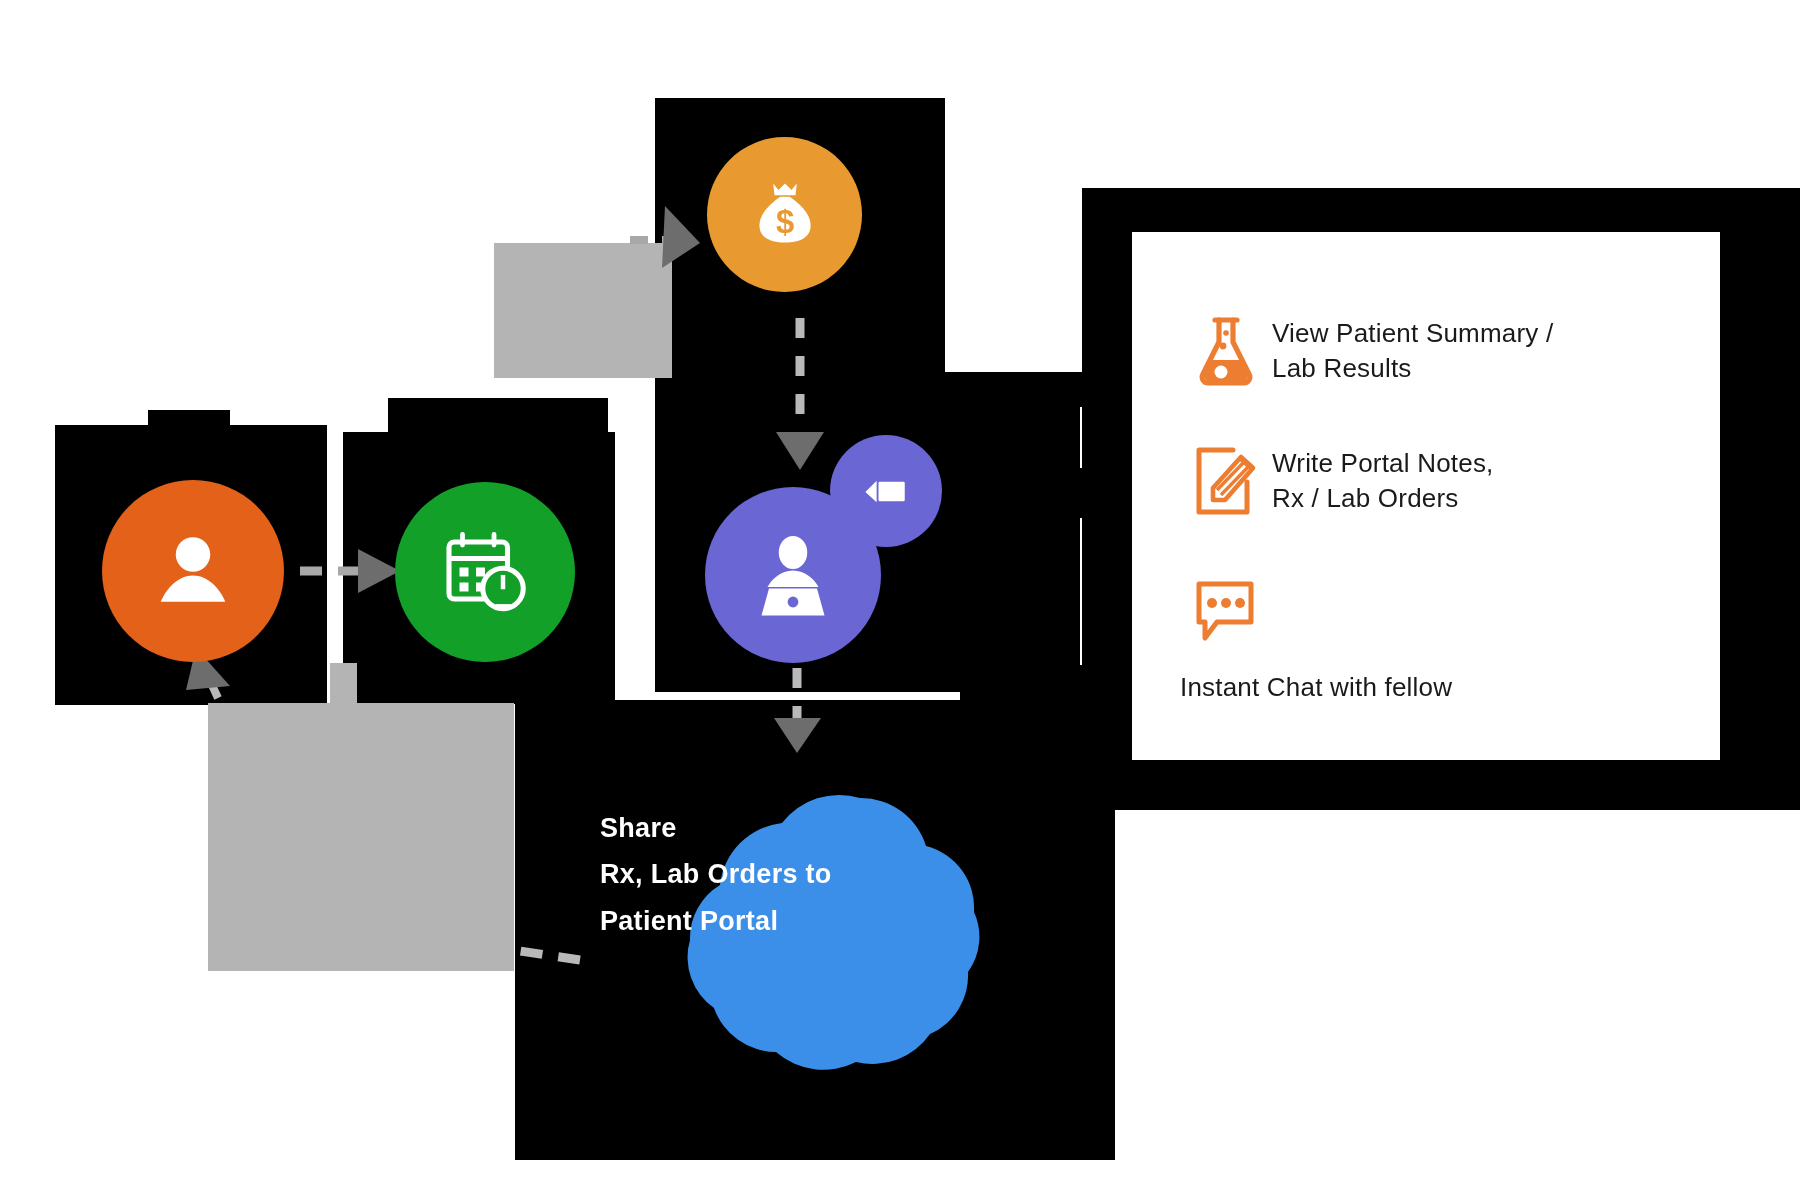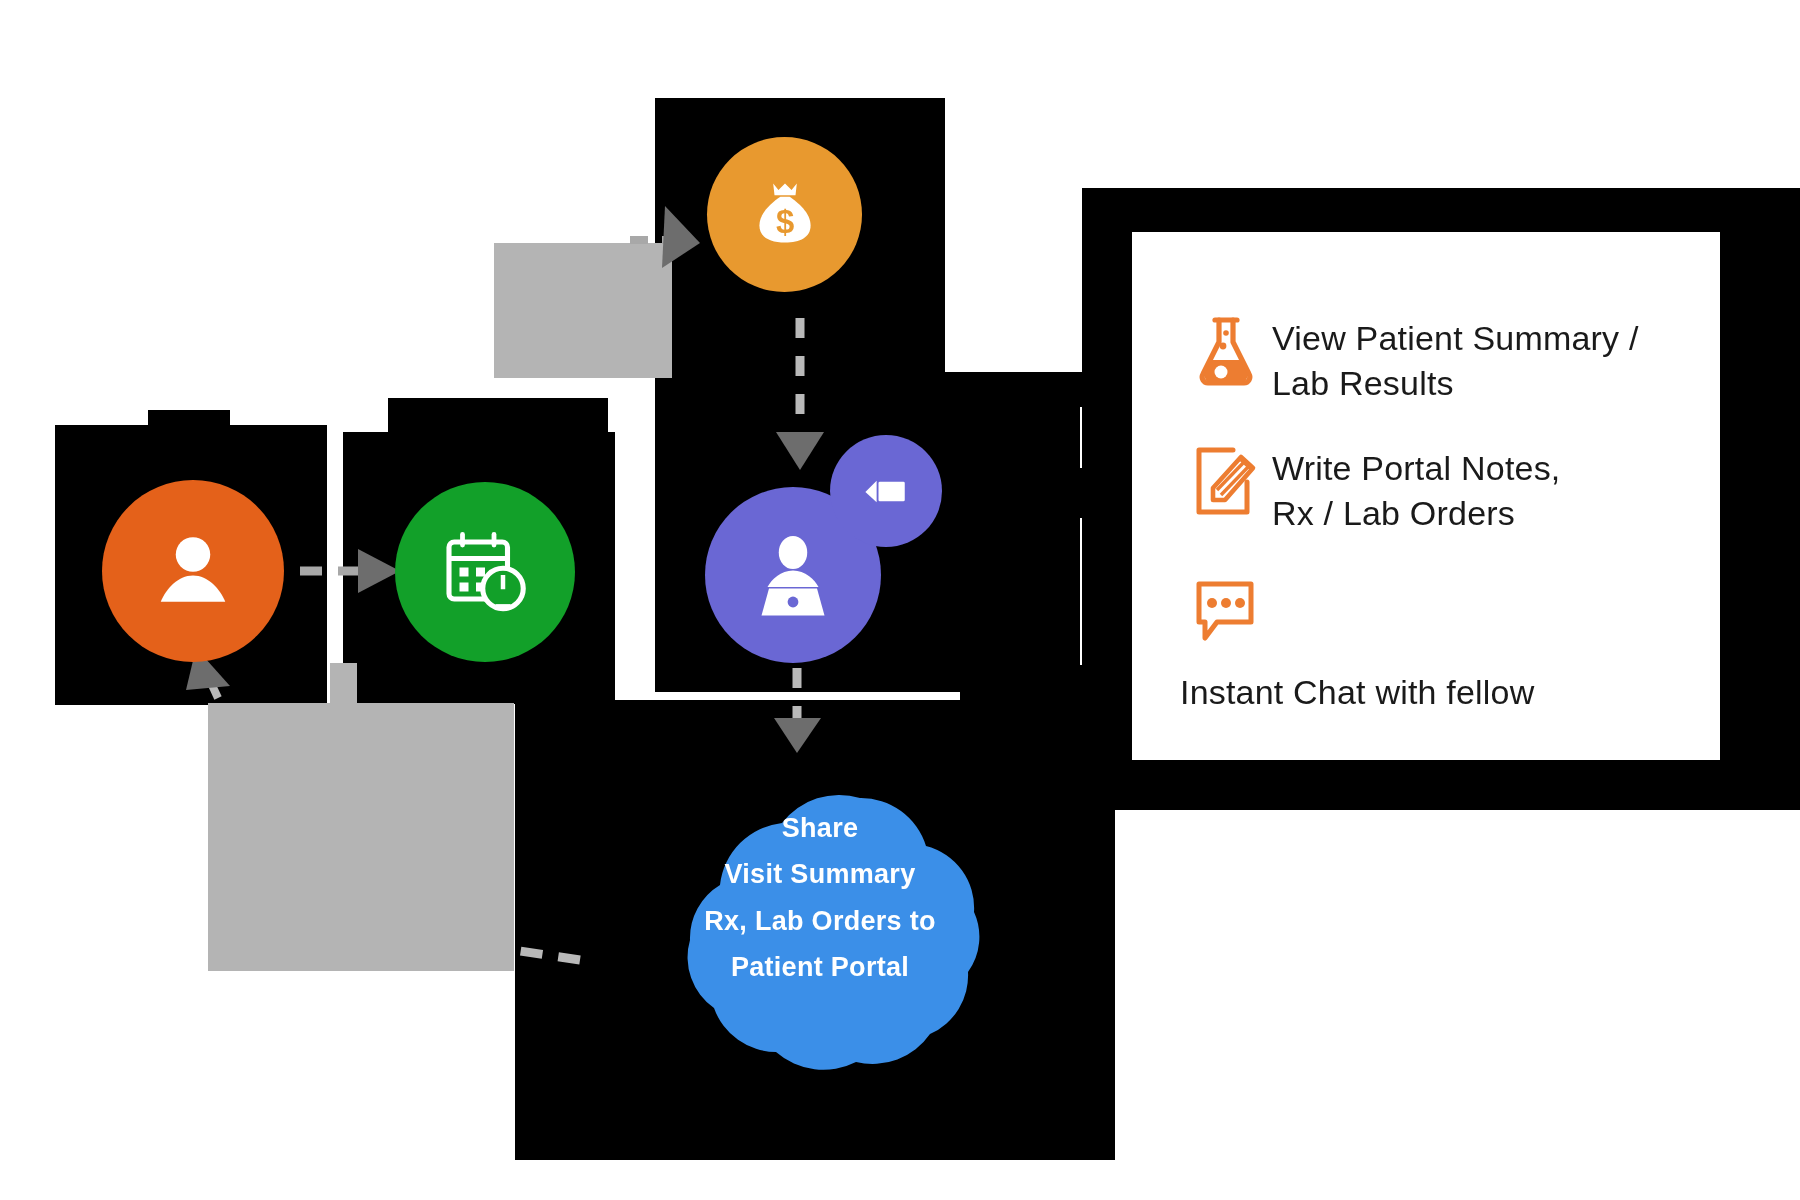--- a/index.html
+++ b/index.html
@@ -36,33 +36,33 @@
     position:absolute;
     left:1132px; top:232px; width:588px; height:528px;
     background:#ffffff;
   }
   .legend-row{
     position:absolute;
     display:flex;align-items:flex-start;
   }
   .legend-ico{width:92px;flex:0 0 92px;display:flex;justify-content:center;}
   .legend-text{
-    font-size:34px;
+    font-size:26px;
     line-height:1.33;
     color:#1a1a1a;
     font-family:"Liberation Sans", sans-serif;
     letter-spacing:0.2px;
     padding-top:2px;
   }
 
   
   .cloud-text{
     position:absolute;
     left:600px;top:805px;width:440px;
-    text-align:center;
+    text-align:left;
     color:#ffffff;
     font-size:27px;
     font-weight:bold;
     line-height:1.72;
     font-family:"Liberation Sans", sans-serif;
     letter-spacing:0.3px;
     pointer-events:none;
   }
   .cloud-text div{white-space:nowrap;}
 </style>
@@ -202,21 +202,20 @@
       a60 60 0 0 1 -6 60
       a64 64 0 0 1 -38 62
       a70 70 0 0 1 -74 28
       a72 72 0 0 1 -80 -10
       a66 66 0 0 1 -62 -44
       a62 62 0 0 1 -24 -68 Z" fill="#3b8fe8"></path>
   </svg>
 
   <div class="cloud-text">
     <div>Share</div>
-    <div>Visit Summary</div>
     <div>Rx, Lab Orders to</div>
     <div>Patient Portal</div>
   </div>
 
   <div class="legend-inner">
 
     <div class="legend-row" style="left:48px;top:82px;width:510px;">
       <div class="legend-ico">
         <svg width="62" height="74" viewBox="0 0 62 74">
           <g fill="none" stroke="#ed7d31" stroke-width="5.2" stroke-linejoin="round" stroke-linecap="round">

